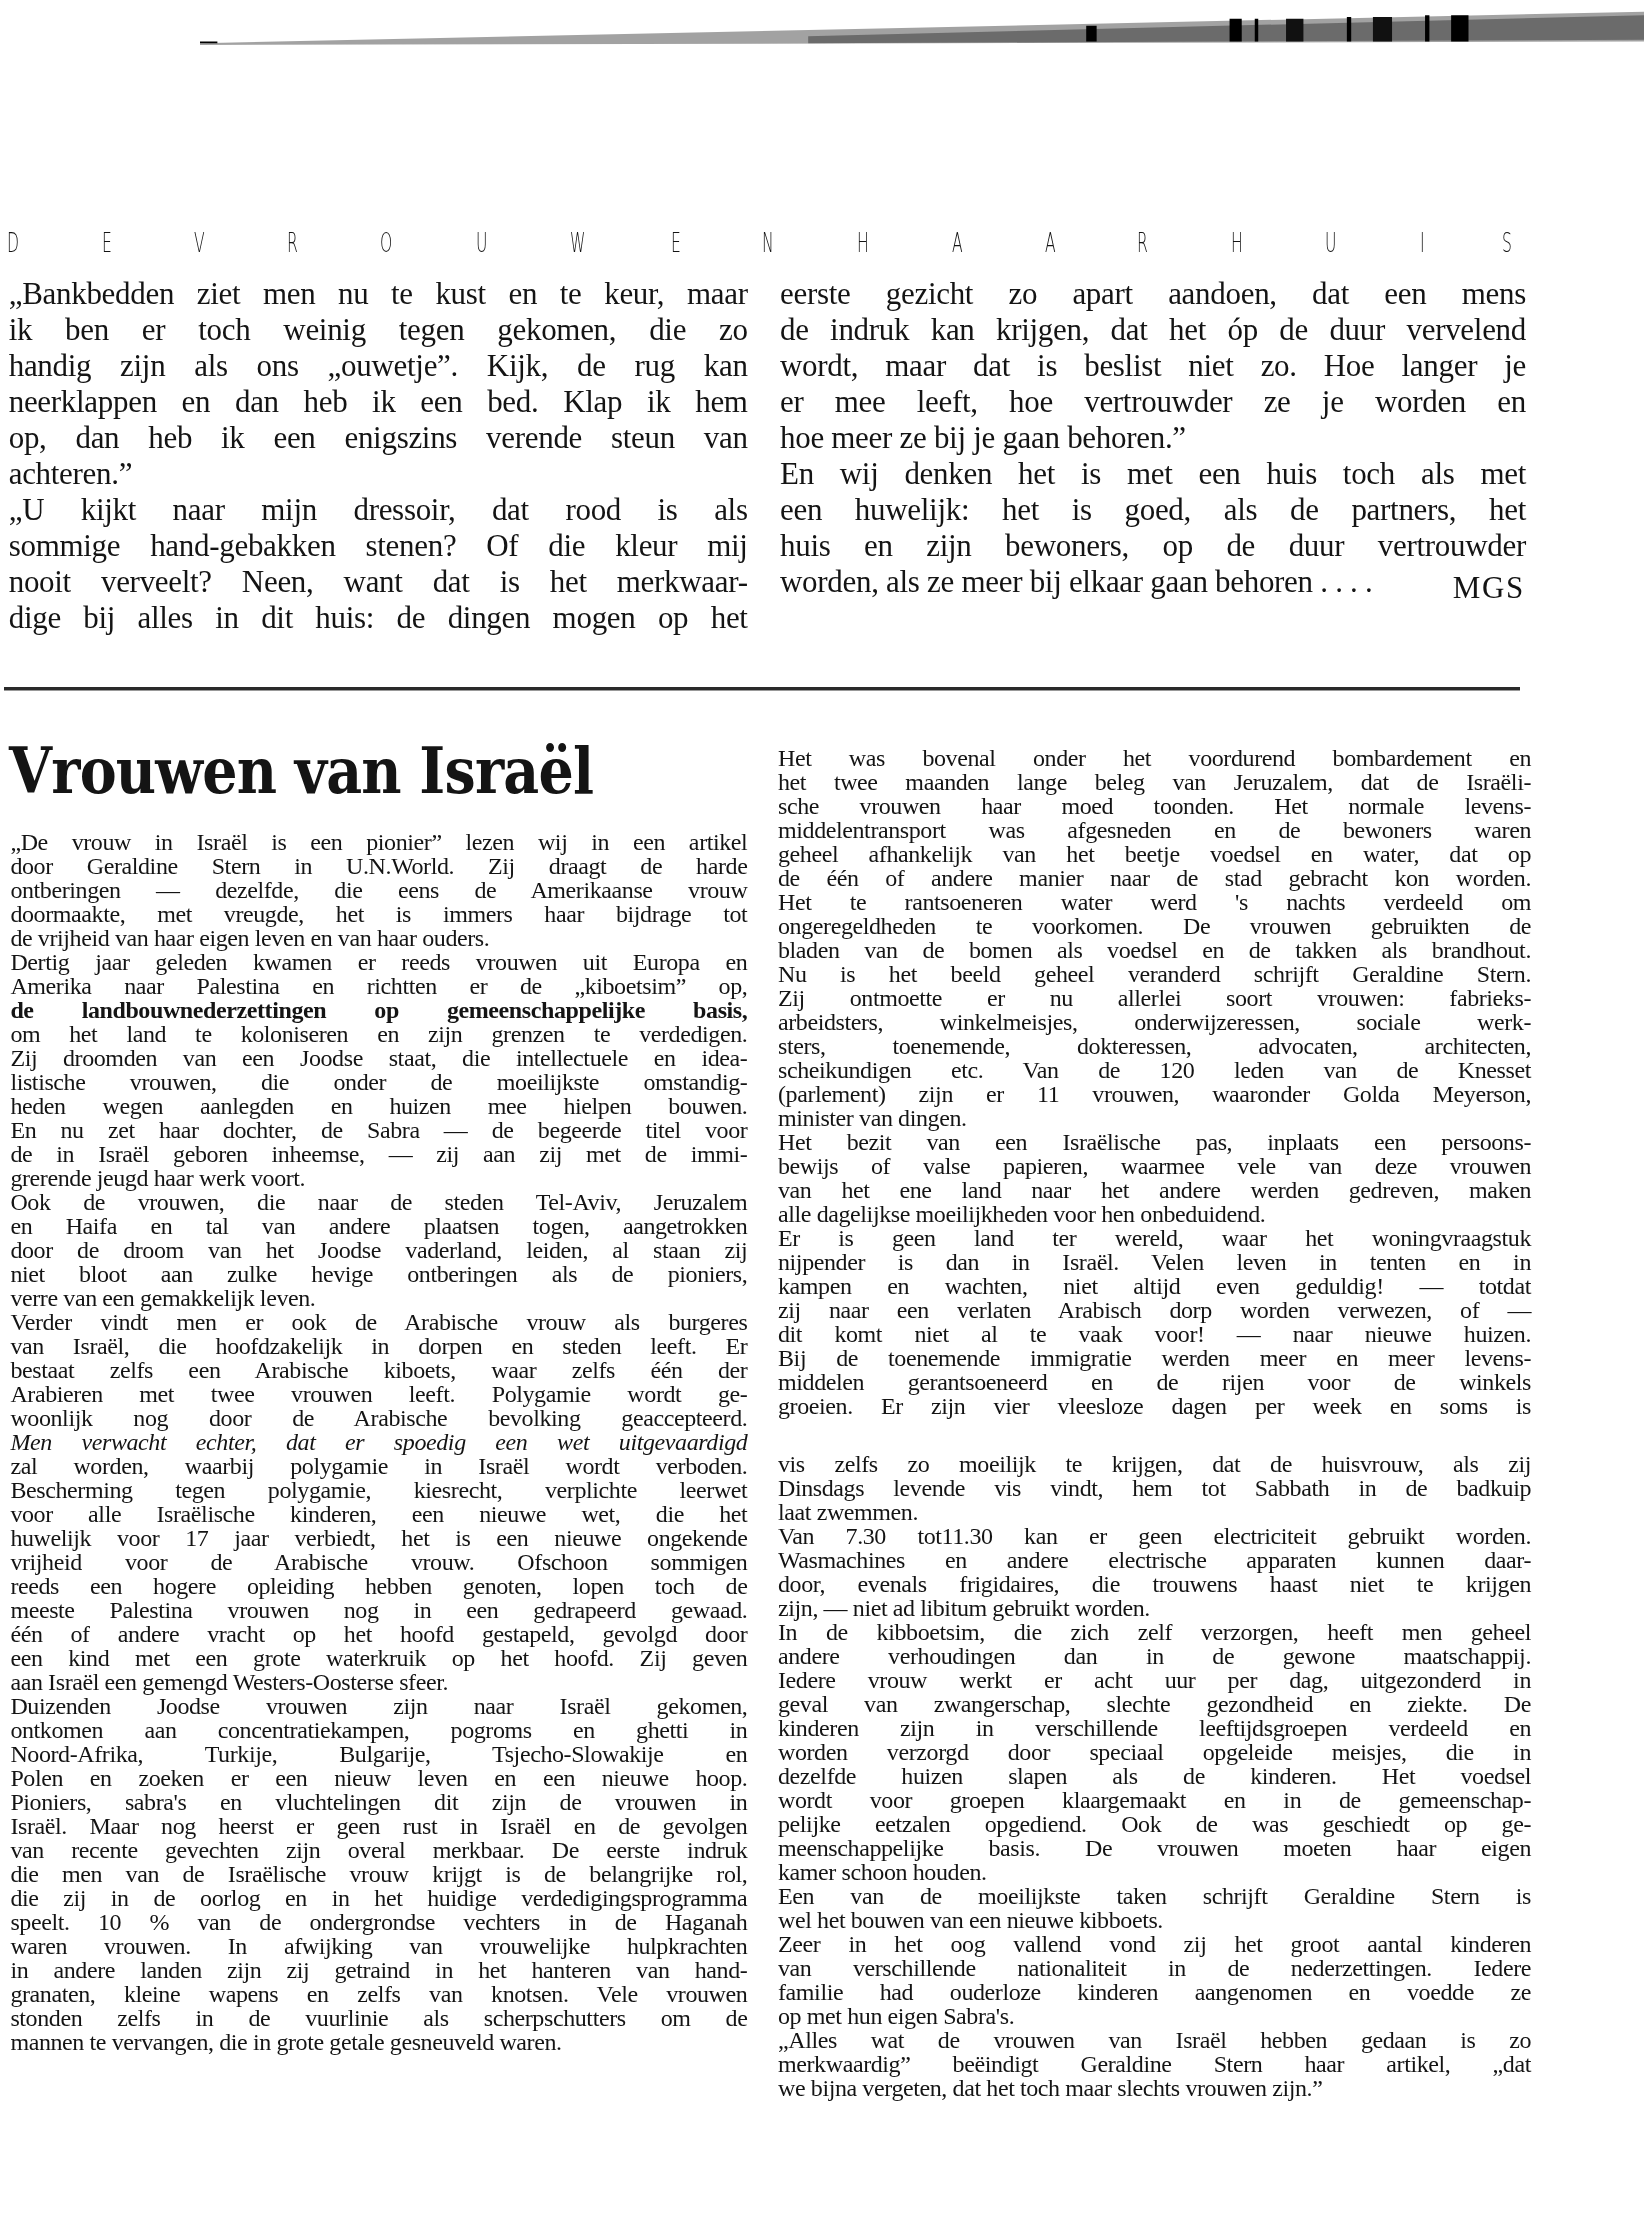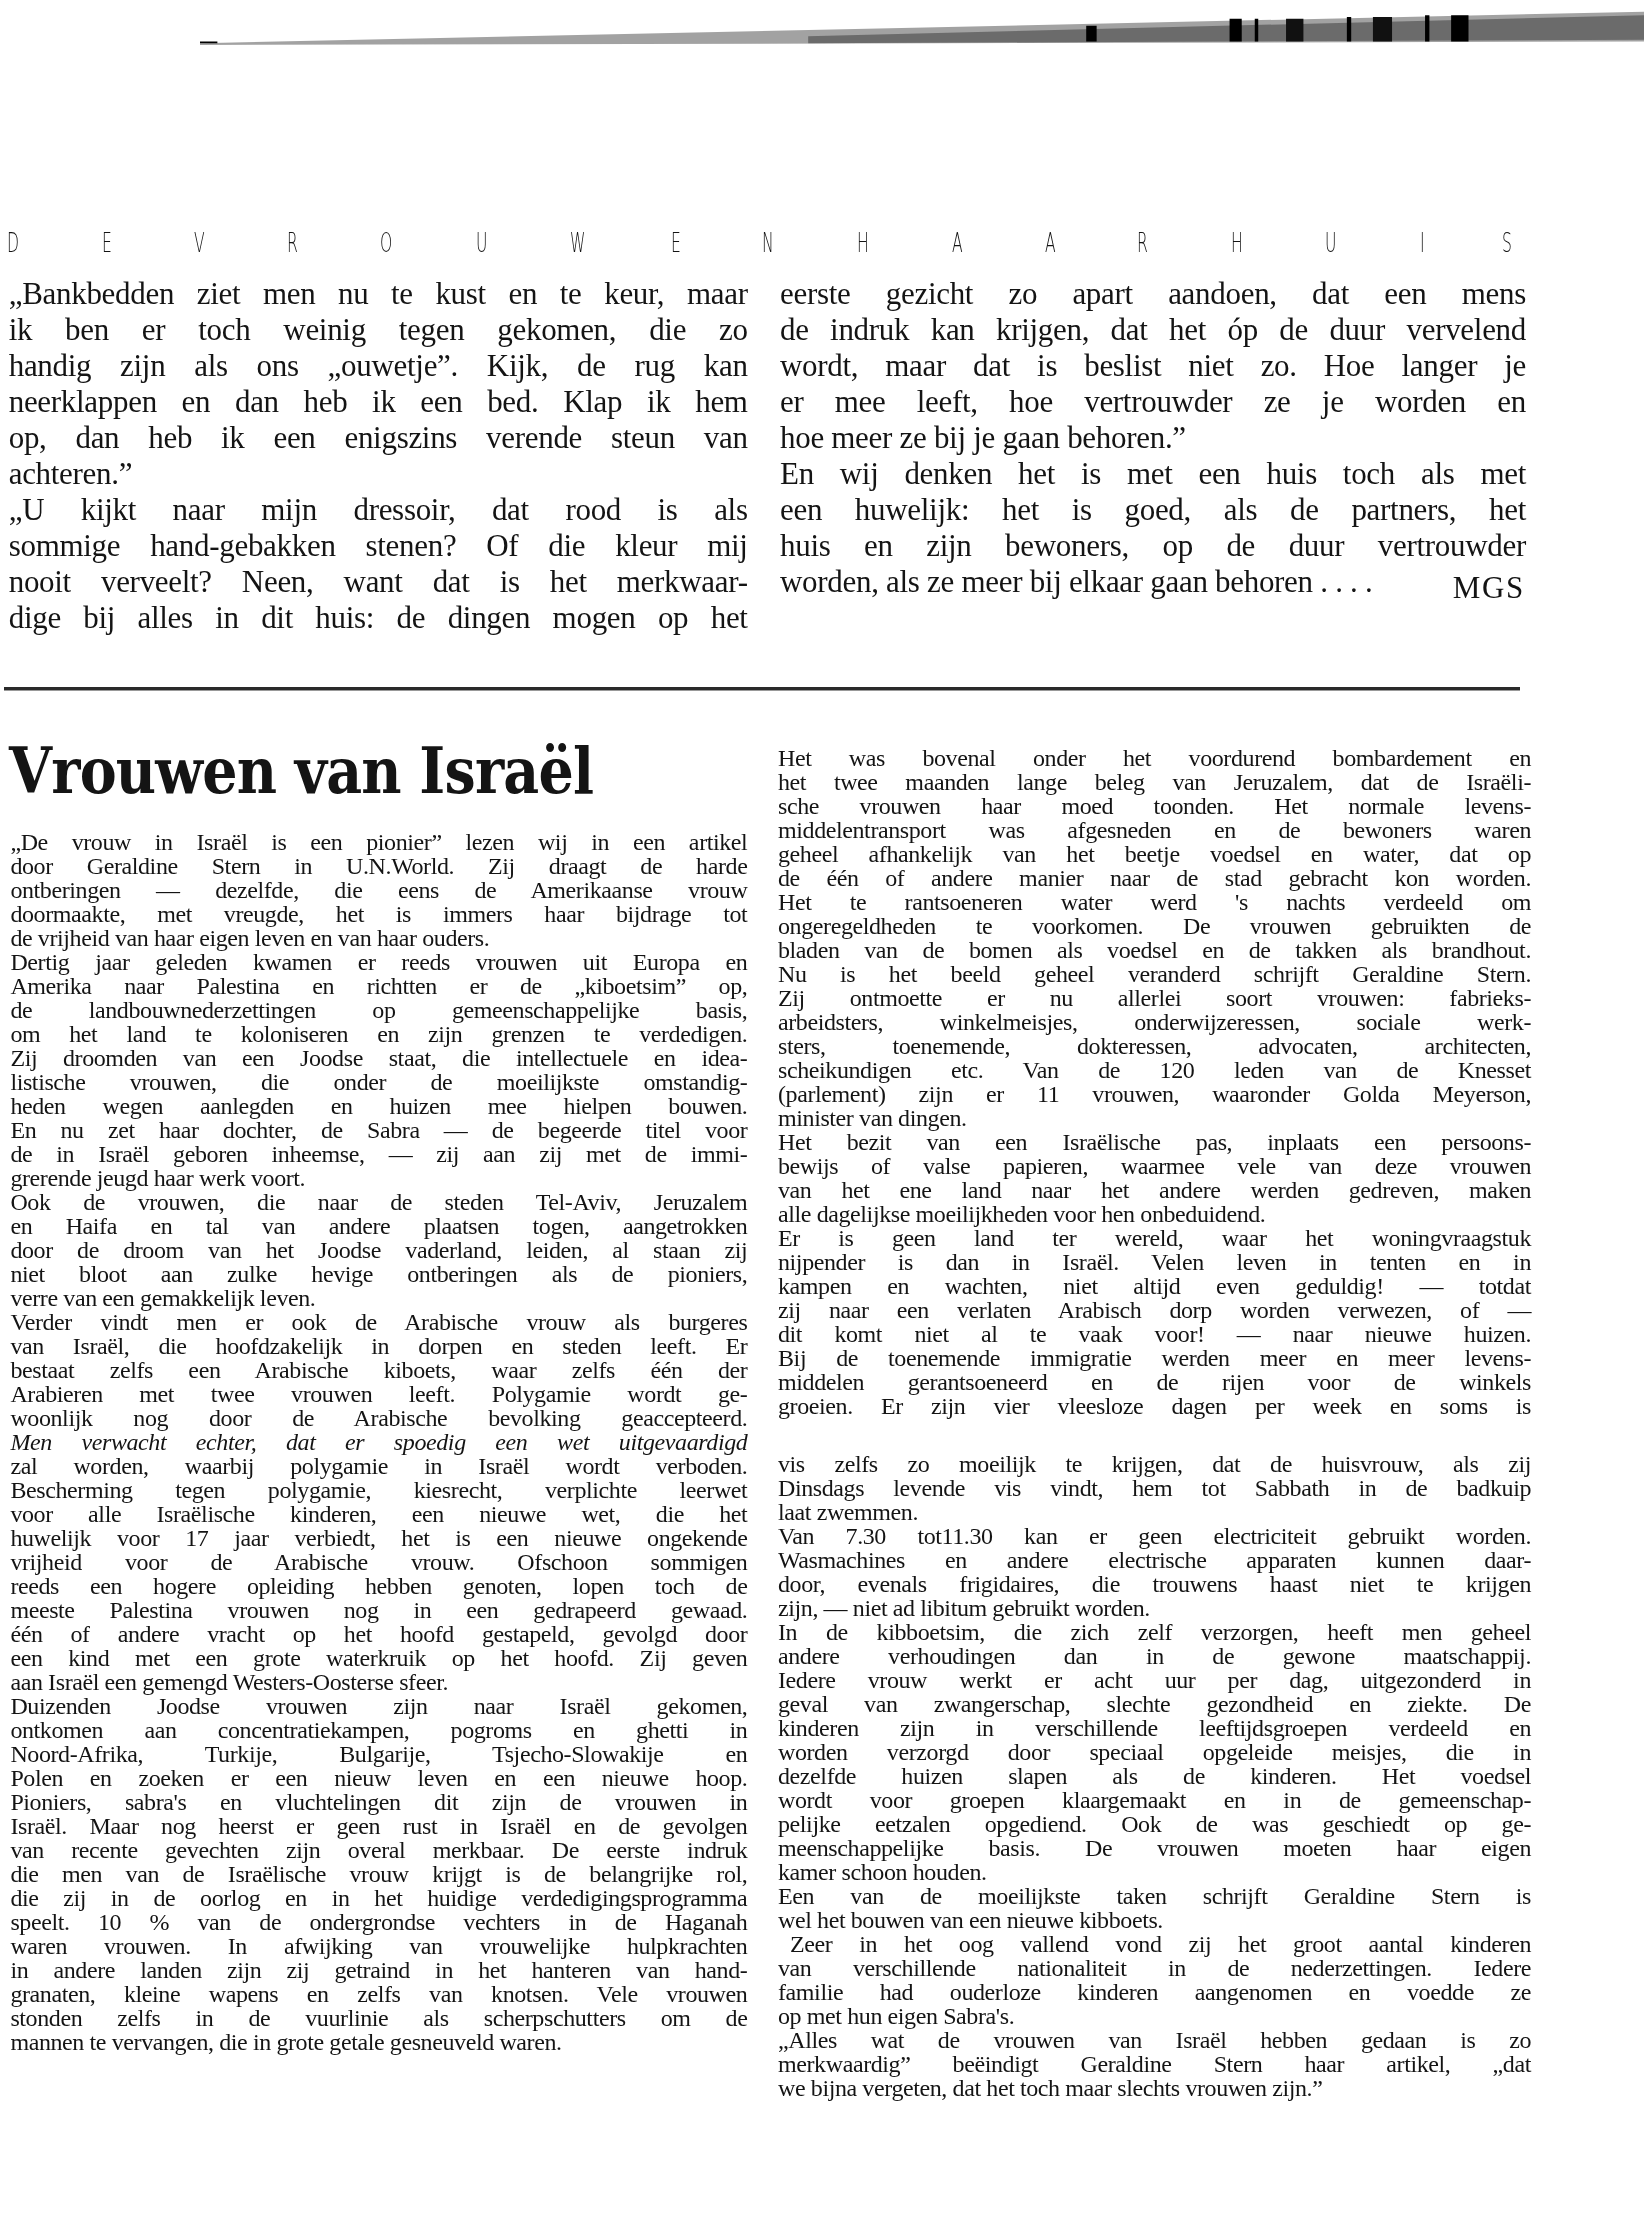--- a/index.html
+++ b/index.html
@@ -103,21 +103,21 @@
 <h1 class="article-title" style="margin:0">Vrouwen van Israël</h1>
 
 <div class="col art-col art-left" id="art-left">
     <span class="line" style="display: block;">„De vrouw in Israël is een pionier” lezen wij in een artikel</span>
     <span class="line" style="display: block;">door Geraldine Stern in U.N.World. Zij draagt de harde</span>
     <span class="line" style="display: block;">ontberingen — dezelfde, die eens de Amerikaanse vrouw</span>
     <span class="line" style="display: block;">doormaakte, met vreugde, het is immers haar bijdrage tot</span>
     <span class="line last" style="display: block;">de vrijheid van haar eigen leven en van haar ouders.</span>
     <span class="line" style="display: block;">Dertig jaar geleden kwamen er reeds vrouwen uit Europa en</span>
     <span class="line" style="display: block;">Amerika naar Palestina en richtten er de „kiboetsim” op,</span>
-    <span class="line" style="display: block;">de landbouwnederzettingen op gemeenschappelijke basis,</span>
+    <span class="line" style="display: block; font-weight: bold;">de landbouwnederzettingen op gemeenschappelijke basis,</span>
     <span class="line" style="display: block;">om het land te koloniseren en zijn grenzen te verdedigen.</span>
     <span class="line" style="display: block;">Zij droomden van een Joodse staat, die intellectuele en idea-</span>
     <span class="line" style="display: block;">listische vrouwen, die onder de moeilijkste omstandig-</span>
     <span class="line" style="display: block;">heden wegen aanlegden en huizen mee hielpen bouwen.</span>
     <span class="line" style="display: block;">En nu zet haar dochter, de Sabra — de begeerde titel voor</span>
     <span class="line" style="display: block;">de in Israël geboren inheemse, — zij aan zij met de immi-</span>
     <span class="line last" style="display: block;">grerende jeugd haar werk voort.</span>
     <span class="line" style="display: block;">Ook de vrouwen, die naar de steden Tel-Aviv, Jeruzalem</span>
     <span class="line" style="display: block;">en Haifa en tal van andere plaatsen togen, aangetrokken</span>
     <span class="line" style="display: block;">door de droom van het Joodse vaderland, leiden, al staan zij</span>
@@ -197,21 +197,21 @@
     <span class="line" style="display: block;">geval van zwangerschap, slechte gezondheid en ziekte. De</span>
     <span class="line" style="display: block;">kinderen zijn in verschillende leeftijdsgroepen verdeeld en</span>
     <span class="line" style="display: block;">worden verzorgd door speciaal opgeleide meisjes, die in</span>
     <span class="line" style="display: block;">dezelfde huizen slapen als de kinderen. Het voedsel</span>
     <span class="line" style="display: block;">wordt voor groepen klaargemaakt en in de gemeenschap-</span>
     <span class="line" style="display: block;">pelijke eetzalen opgediend. Ook de was geschiedt op ge-</span>
     <span class="line" style="display: block;">meenschappelijke basis. De vrouwen moeten haar eigen</span>
     <span class="line last" style="display: block;">kamer schoon houden.</span>
     <span class="line" style="display: block;">Een van de moeilijkste taken schrijft Geraldine Stern is</span>
     <span class="line last" style="display: block;">wel het bouwen van een nieuwe kibboets.</span>
-    <span class="line" style="display: block; margin-left: 12px;">Zeer in het oog vallend vond zij het groot aantal kinderen</span>
+    <span class="line" style="display: block;">Zeer in het oog vallend vond zij het groot aantal kinderen</span>
     <span class="line" style="display: block;">van verschillende nationaliteit in de nederzettingen. Iedere</span>
     <span class="line" style="display: block;">familie had ouderloze kinderen aangenomen en voedde ze</span>
     <span class="line last" style="display: block;">op met hun eigen Sabra's.</span>
     <span class="line" style="display: block;">„Alles wat de vrouwen van Israël hebben gedaan is zo</span>
     <span class="line" style="display: block;">merkwaardig” beëindigt Geraldine Stern haar artikel, „dat</span>
     <span class="line last" style="display: block;">we bijna vergeten, dat het toch maar slechts vrouwen zijn.”</span>
   </div>
 
 
 </body></html>

